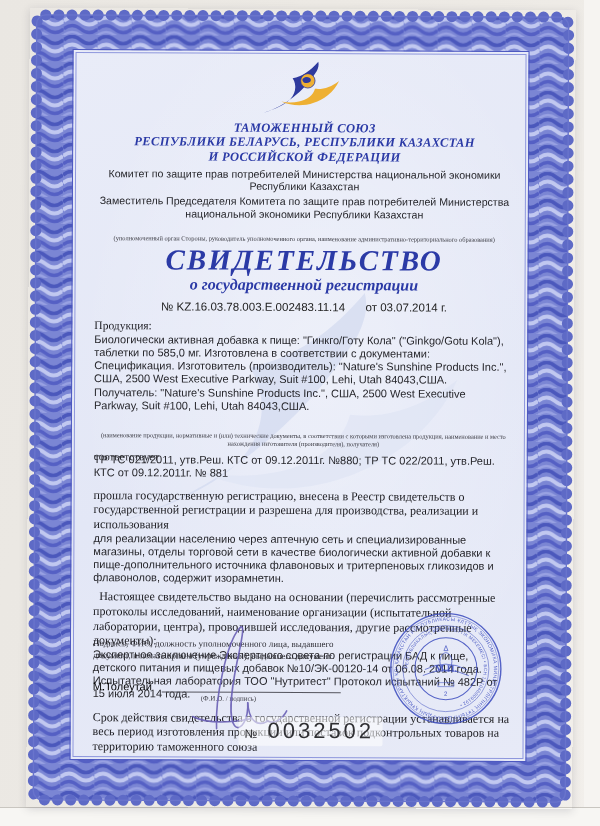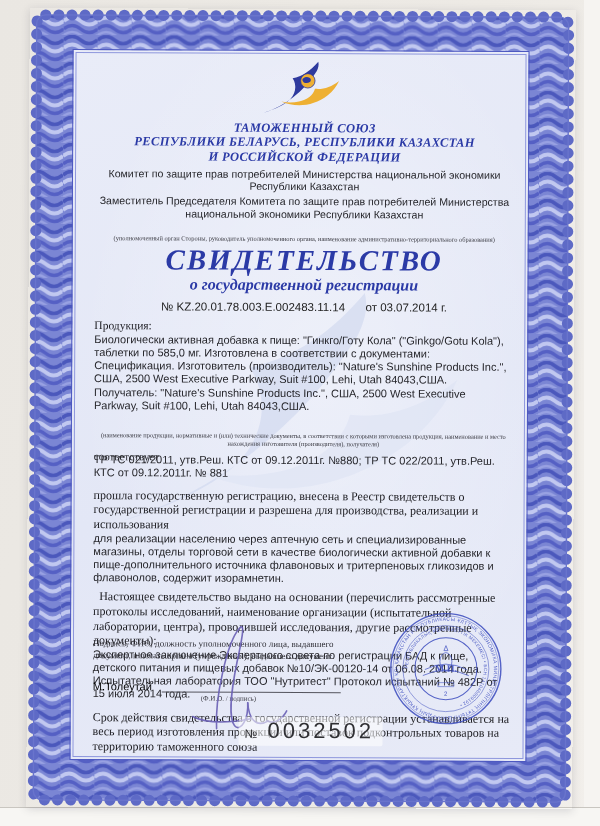--- a/index.html
+++ b/index.html
@@ -130,21 +130,21 @@
         <div class="authority">Комитет по защите прав потребителей Министерства национальной экономики Республики Казахстан</div>
         <div class="authority" style="margin-top:2px">Заместитель Председателя Комитета по защите прав потребителей Министерства национальной экономики Республики Казахстан</div>
 
         <div class="tiny-caption cap1">(уполномоченный орган Стороны, руководитель уполномоченного органа, наименование административно-территориального образования)</div>
 
         <div class="doc-title">СВИДЕТЕЛЬСТВО</div>
         <div class="doc-subtitle">о государственной регистрации</div>
 
         <div class="number-row">
           <span>№</span>
-          <span>KZ.20.01.78.003.E.002483.11.14</span>
+          <span>KZ.16.03.78.003.E.002483.11.14</span>
           <span class="gap"></span>
           <span>от</span>
           <span>03.07.2014 г.</span>
         </div>
 
         <div class="body-serif product-label">Продукция:</div>
         <div class="body-sans product-desc">Биологически активная добавка к пище: "Гинкго/Готу Кола" ("Ginkgo/Gotu Kola"), таблетки по 585,0 мг. Изготовлена в соответствии с документами: Спецификация. Изготовитель (производитель): "Nature's Sunshine Products Inc.", США, 2500 West Executive Parkway, Suit #100, Lehi, Utah 84043,США.  Получатель: "Nature's Sunshine Products Inc.", США, 2500 West Executive Parkway, Suit #100, Lehi, Utah 84043,США.</div>
 
         <div class="tiny-caption cap2">(наименование продукции, нормативные и (или) технические документы, в соответствии с которыми изготовлена продукция, наименование и место нахождения изготовителя (производителя), получателя)</div>
 

